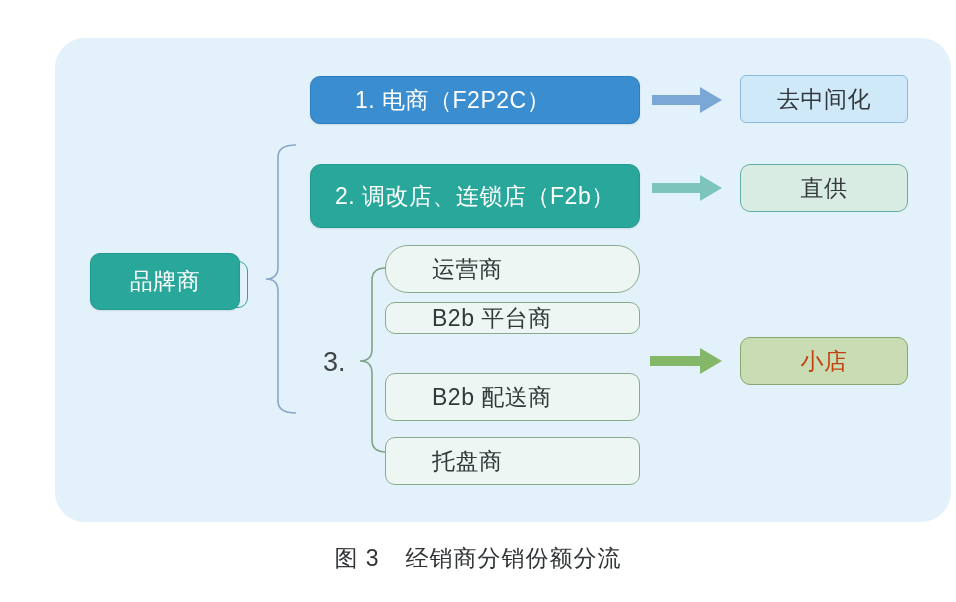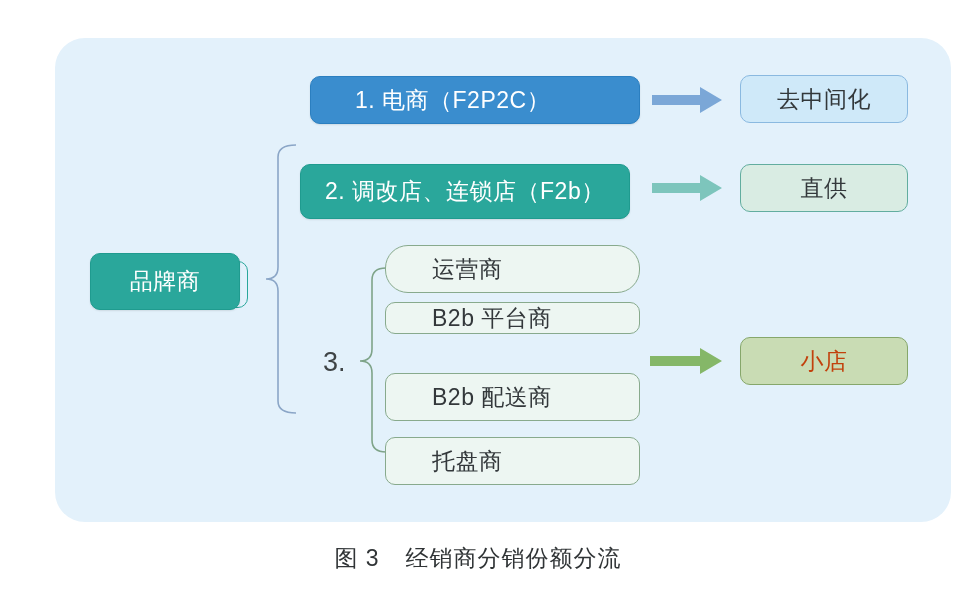--- a/index.html
+++ b/index.html
@@ -68,25 +68,25 @@
   </svg>
 
   <div class="ghost"></div>
   <div class="node filled center n-teal root">
     <span>品牌商</span>
   </div>
 
   <div class="node filled n-blue n-left" style="left:310px;top:76px;width:330px;height:48px;padding-left:44px;">
     <span>1. 电商（F2P2C）</span>
   </div>
-  <div class="node center r-blue" style="left:740px;top:75px;width:168px;height:48px;">
+  <div class="node center r-blue" style="left:740px;top:75px;width:168px;height:48px;border-radius:6px;">
     <span>去中间化</span>
   </div>
 
-  <div class="node filled n-teal n-left" style="left:300px;top:164px;width:330px;height:55px;">
+  <div class="node filled n-teal n-left" style="left:310px;top:164px;width:330px;height:64px;border-radius:11px;">
     <span>2. 调改店、连锁店（F2b）</span>
   </div>
   <div class="node center r-mint" style="left:740px;top:164px;width:168px;height:48px;">
     <span>直供</span>
   </div>
 
   <div class="group-label">3.</div>
 
   <div class="node mid" style="left:385px;top:245px;width:255px;height:48px;border-radius:23px;">
     <span>运营商</span>

